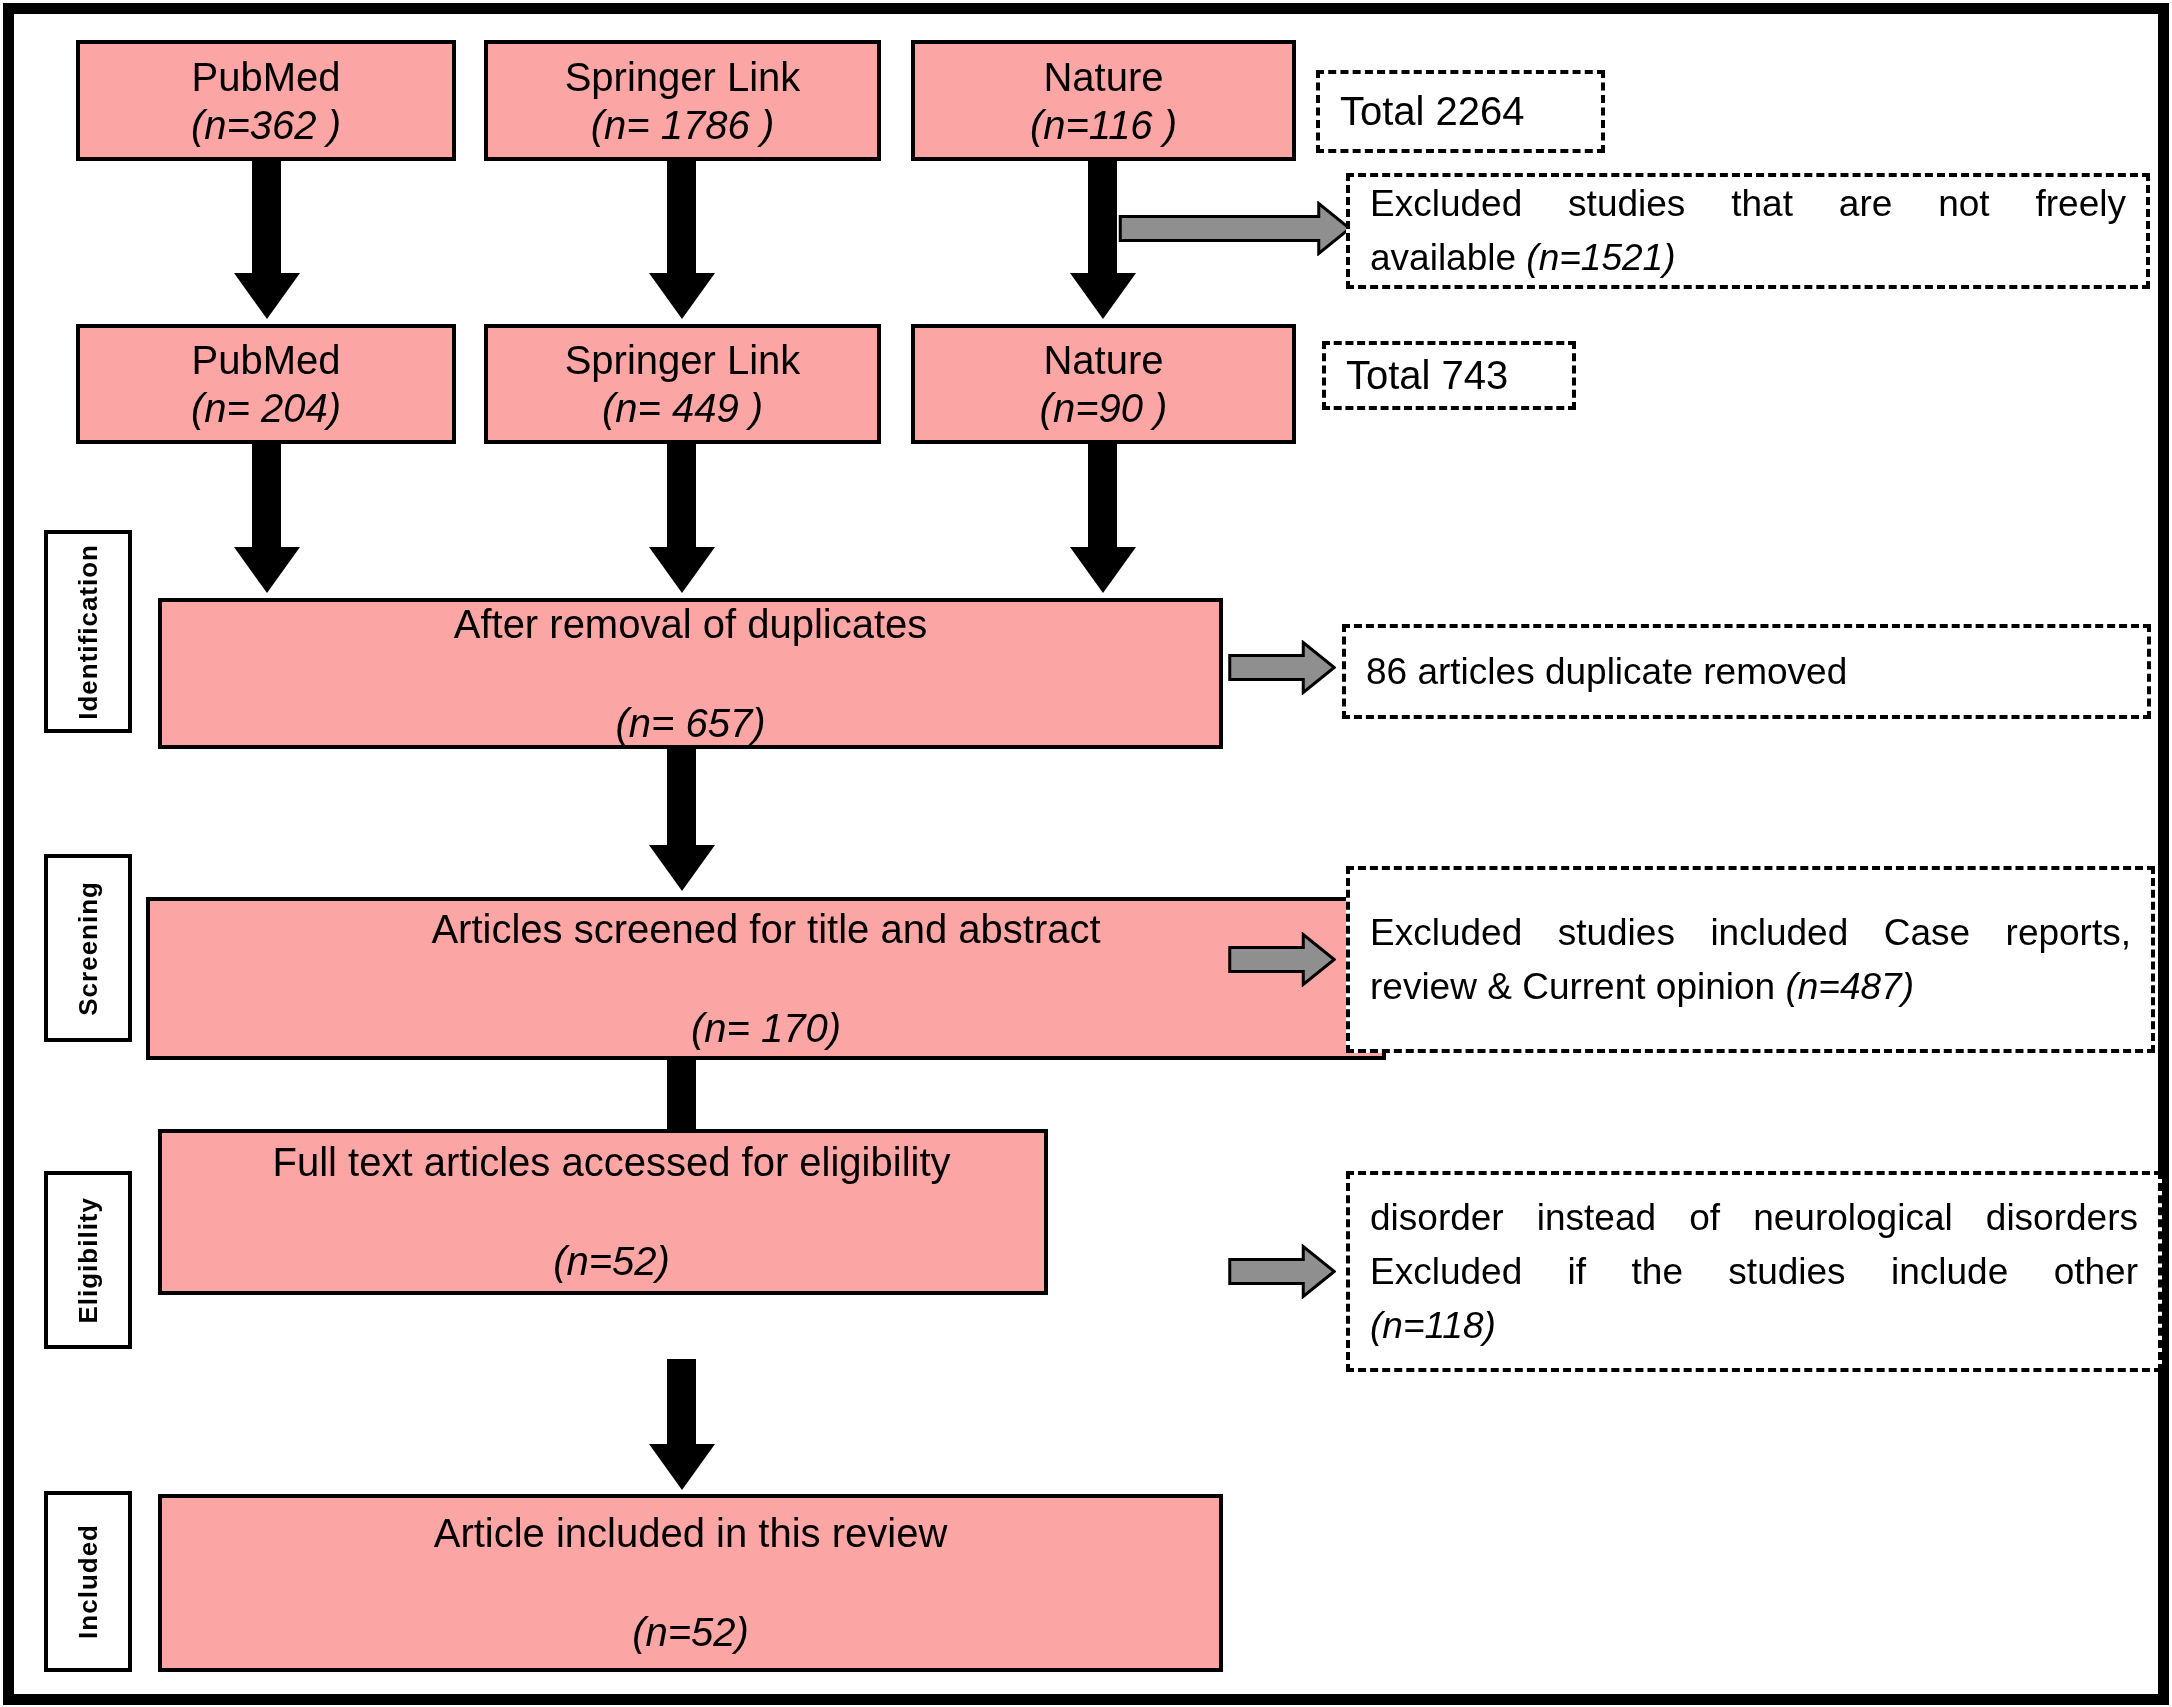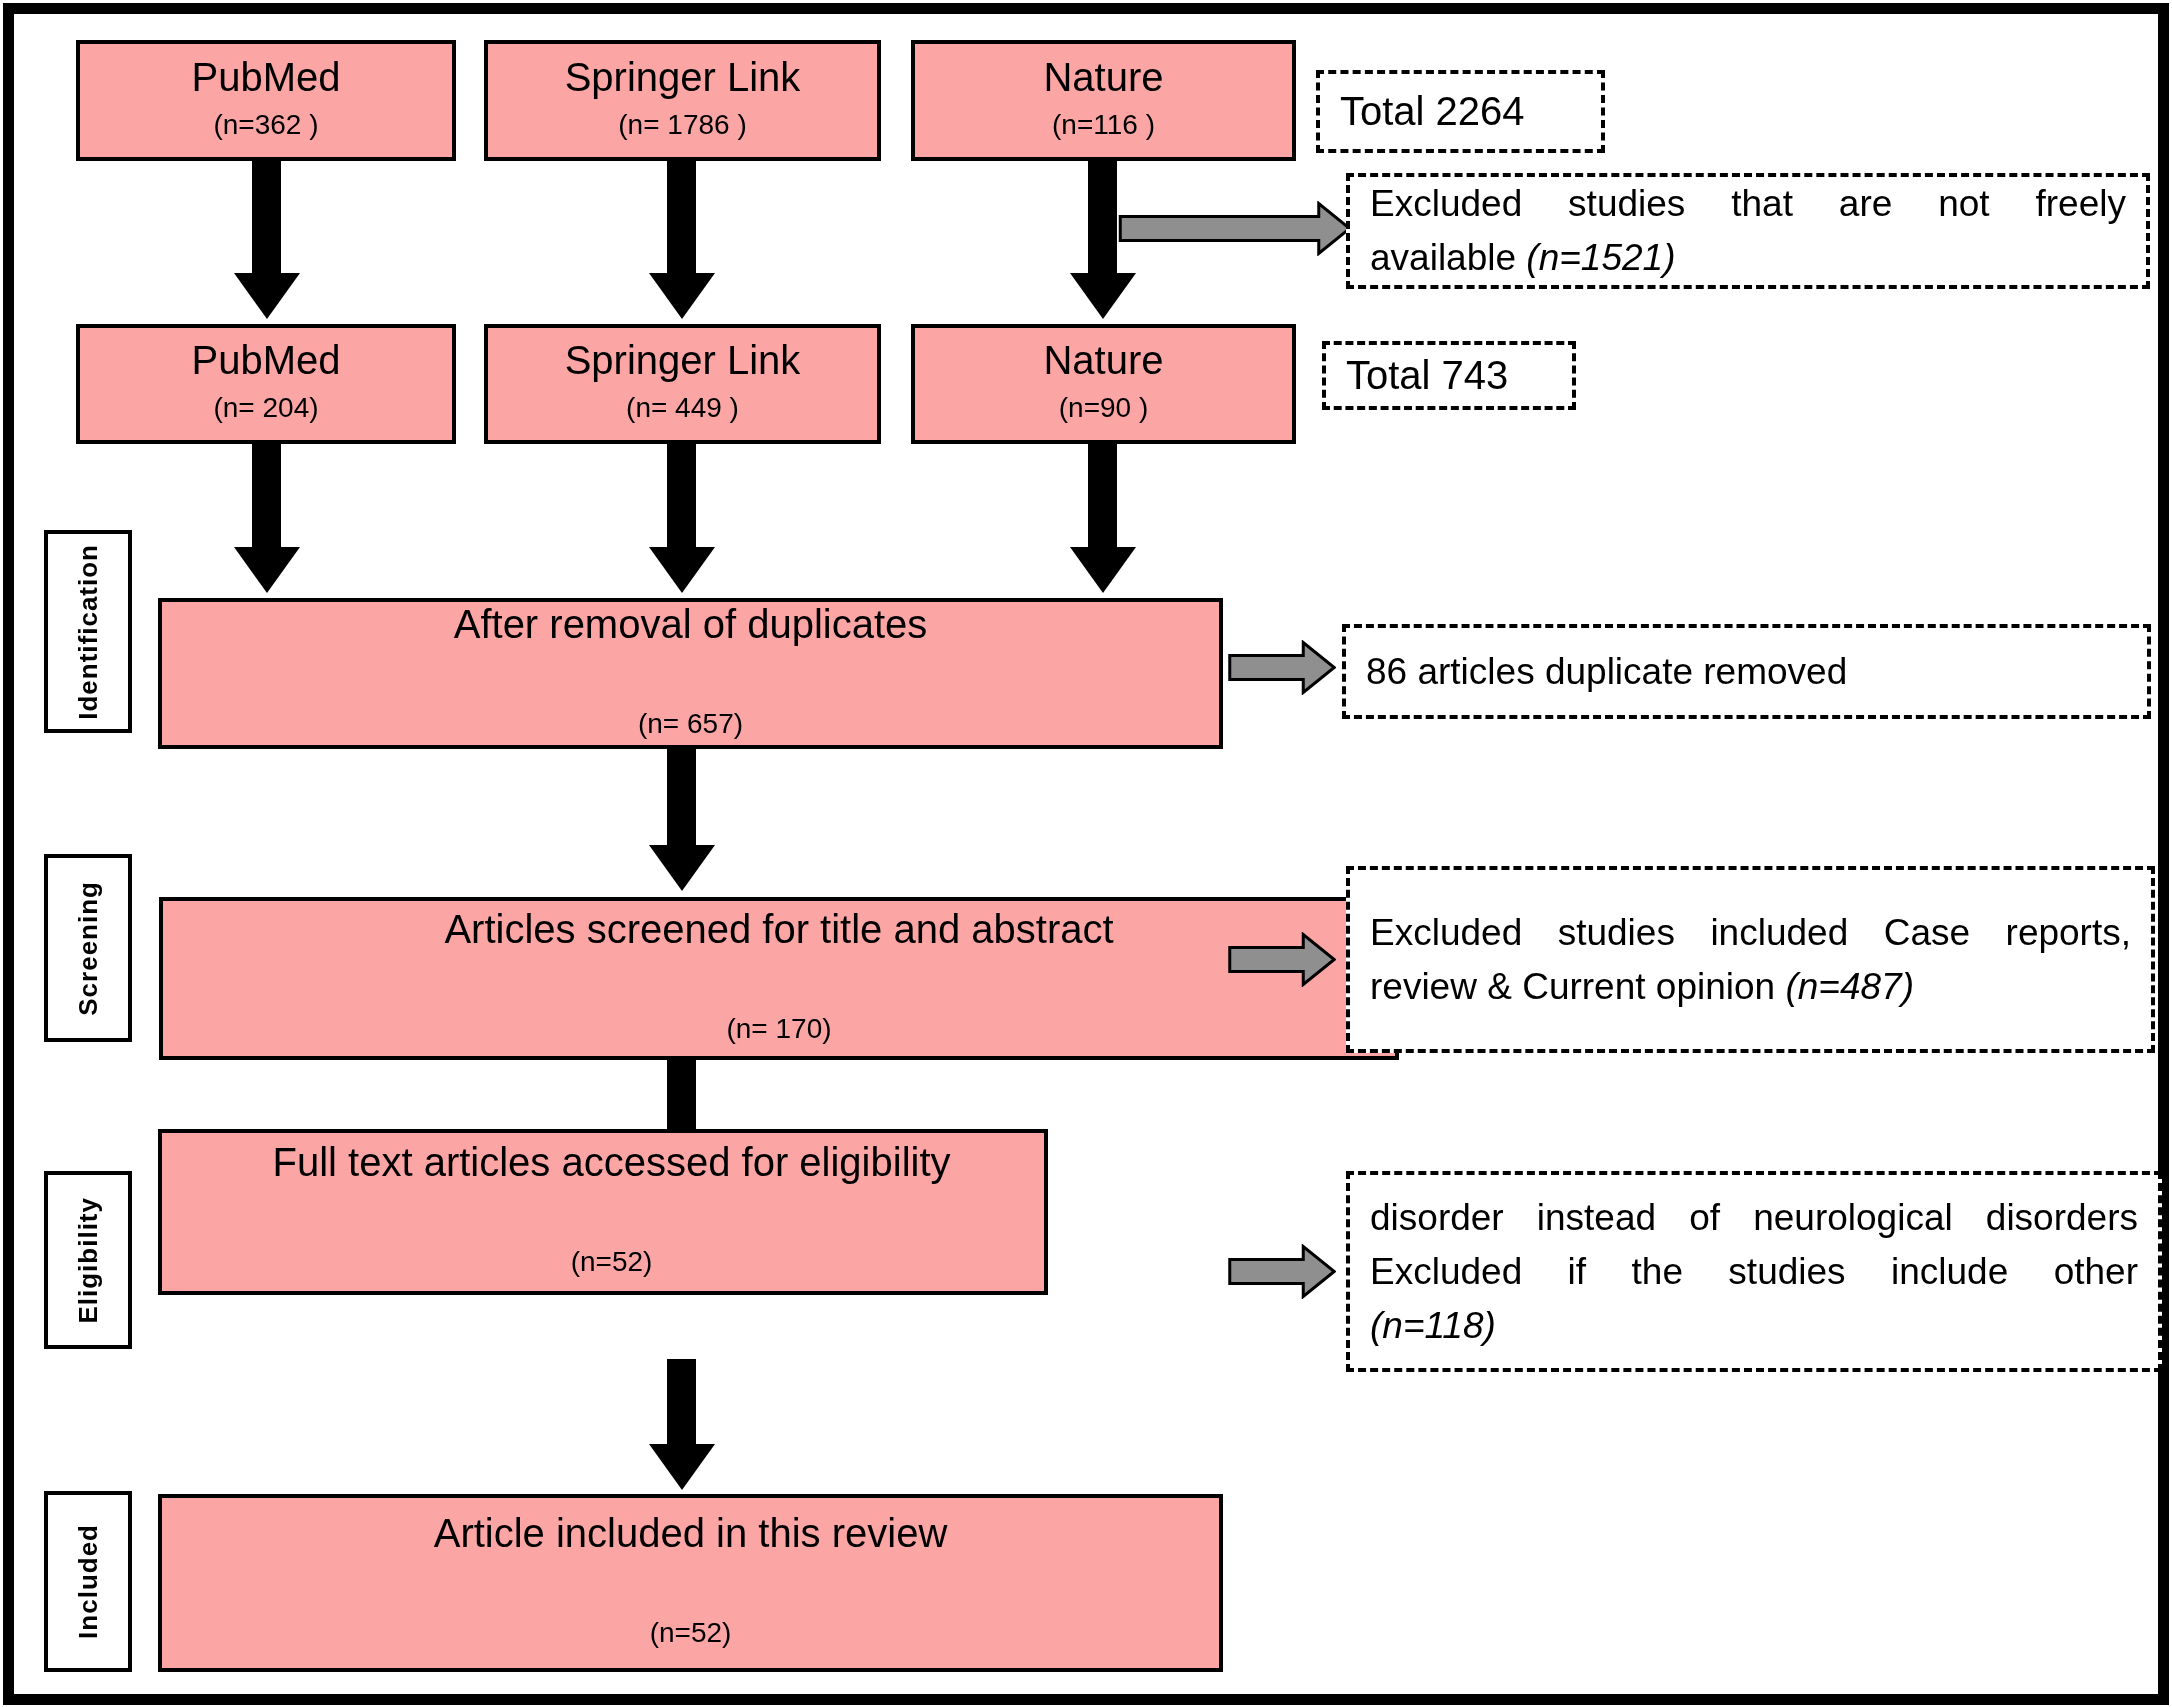--- a/index.html
+++ b/index.html
@@ -6,21 +6,21 @@
   .canvas{
     position:relative;width:2172px;height:1708px;background:#ffffff;
     font-family:"Liberation Sans", sans-serif;color:#000;
   }
   .frame{position:absolute;left:3px;top:3px;right:3px;bottom:3px;border:11px solid #000;}
   .box{position:absolute;border:4px solid #000;background:#fca5a5;box-sizing:border-box;
        display:flex;flex-direction:column;align-items:center;justify-content:center;text-align:center;}
   .stage-box{border-width:4.5px;gap:24px;}
   .box .title{font-size:40px;line-height:48px;}
   .stage-box .title{line-height:75px;}
-  .box .count{font-size:28px;line-height:48px;}
+  .box .count{font-size:40px;line-height:48px;font-style:italic;}
   .stage-box .count{line-height:75px;}
   .dashed{position:absolute;border:4px dashed #000;background:#fff;box-sizing:border-box;
           display:flex;flex-direction:column;justify-content:center;}
   .total-box{padding-left:20px;font-size:40px;}
   .exc{padding:5px 20px;}
   .exc-line{font-size:37px;line-height:54px;white-space:nowrap;}
   .exc-line.just{text-align:justify;text-align-last:justify;}
   .exc-line.just:last-child{text-align-last:left;}
   .italic{font-style:italic;}
   .side-box{position:absolute;left:44px;width:88px;border:4px solid #000;background:#fff;box-sizing:border-box;
@@ -128,21 +128,21 @@
   </svg>
   <div class="dashed exc" style="left:1342px;top:624px;width:809px;height:95px;">
       <div class="exc-line"><span>86 articles duplicate removed</span></div>
     </div>
 
   <div class="varrow" style="left:649px;top:748px;height:143px;">
       <div class="stem"></div>
       <div class="tip"></div>
     </div>
 
-  <div class="box stage-box" style="left:159px;top:897px;width:1240px;height:163px;">
+  <div class="box stage-box" style="left:146px;top:897px;width:1240px;height:163px;">
     <div class="title">Articles screened for title and abstract</div>
     <div class="count">(n= 170)</div>
   </div>
   <svg class="harrow" style="left:1228px;top:932px;" width="108" height="55" viewBox="0 0 215 110">
     <polygon points="3,31 150,31 150,5 212,55 150,105 150,79 3,79"></polygon>
   </svg>
   <div class="dashed exc" style="left:1346px;top:866px;width:809px;height:187px;">
       <div class="exc-line just"><span>Excluded studies included Case reports,</span></div>
       <div class="exc-line just"><span>review &amp; Current opinion </span><span class="italic">(n=487)</span></div>
     </div>

